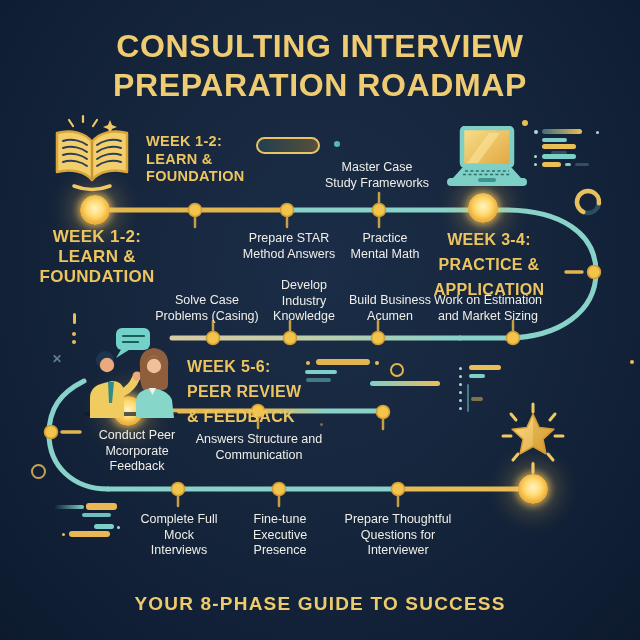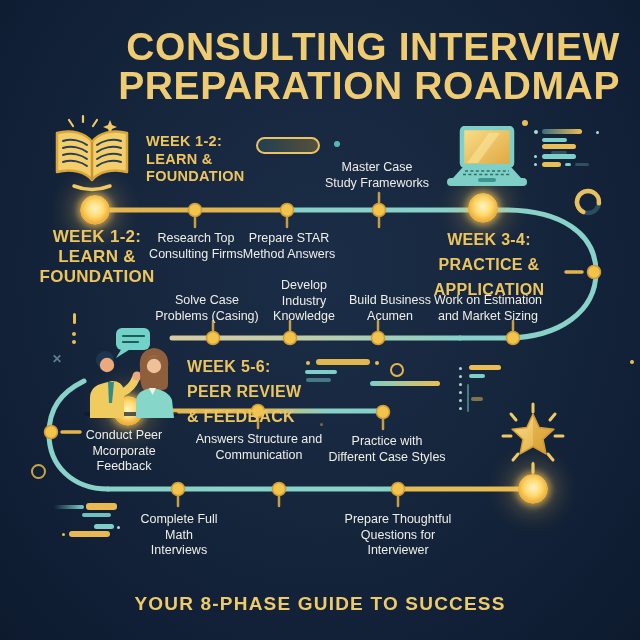--- a/index.html
+++ b/index.html
@@ -3,21 +3,21 @@
 <meta charset="utf-8">
 <style>
   html,body{margin:0;padding:0;background:#0b1728;}
   #canvas{
     position:relative;width:640px;height:640px;overflow:hidden;
     font-family:"Liberation Sans",sans-serif;
     background:radial-gradient(ellipse at 50% 42%, #1b2d47 0%, #16263d 45%, #101f35 78%, #0d1a2e 100%);
   }
   .title{
     position:absolute;left:50%;top:27px;transform:translateX(-50%);
-    text-align:right;font-size:39px;line-height:39px;font-weight:800;
+    text-align:center;font-size:32px;line-height:39px;font-weight:800;
     color:#efcc72;letter-spacing:.6px;white-space:pre-line;width:600px;
   }
   .footer{
     position:absolute;left:50%;top:593px;transform:translateX(-50%);
     text-align:center;font-size:19px;font-weight:800;color:#eecb6a;
     letter-spacing:1.2px;white-space:pre-line;width:620px;
   }
   .phase{
     position:absolute;font-weight:800;color:#edc55e;font-size:16px;
     line-height:25px;white-space:pre-line;letter-spacing:.3px;
@@ -275,45 +275,46 @@
   <div class="phase centered" style="left:97px;top:227px;font-size:17px;line-height:20px">WEEK 1-2:
 LEARN &amp;
 FOUNDATION</div>
   <div class="phase centered" style="left:489px;top:227px">WEEK 3-4:
 PRACTICE &amp;
 APPLICATION</div>
   <div class="phase" style="left:187px;top:354px">WEEK 5-6:
 PEER REVIEW
 &amp; FEEDBACK</div>
 
-  <div class="ms" style="left:196px;top:231px">Research Top
-Consulting Firms</div>
   <div class="ms" style="left:289px;top:231px">Prepare STAR
 Method Answers</div>
+  <div class="ms" style="left:385px;top:231px">Practice
+Mental Math</div>
   <div class="ms" style="left:207px;top:293px">Solve Case
 Problems (Casing)</div>
 
   <div class="ms" style="left:377px;top:160px">Master Case
 Study Frameworks</div>
   <div class="ms" style="left:304px;top:278px">Develop
 Industry
 Knowledge</div>
   <div class="ms" style="left:390px;top:293px">Build Business
 Acumen</div>
   <div class="ms" style="left:488px;top:293px">Work on Estimation
 and Market Sizing</div>
 
-  <div class="ms" style="left:124px;top:428px">Conduct Peer
+  <div class="ms" style="left:137px;top:428px">Conduct Peer
 Mcorporate
 Feedback</div>
   <div class="ms" style="left:259px;top:432px">Answers Structure and
 Communication</div>
-  <div class="ms" style="left:387px;top:434px">Practice with
-Different Case Styles</div>
 
   <div class="ms" style="left:179px;top:512px">Complete Full
-Math
+Mock
 Interviews</div>
+  <div class="ms" style="left:280px;top:512px">Fine-tune
+Executive
+Presence</div>
   <div class="ms" style="left:398px;top:512px">Prepare Thoughtful
 Questions for
 Interviewer</div>
 
 </div>
 
 </body></html>

